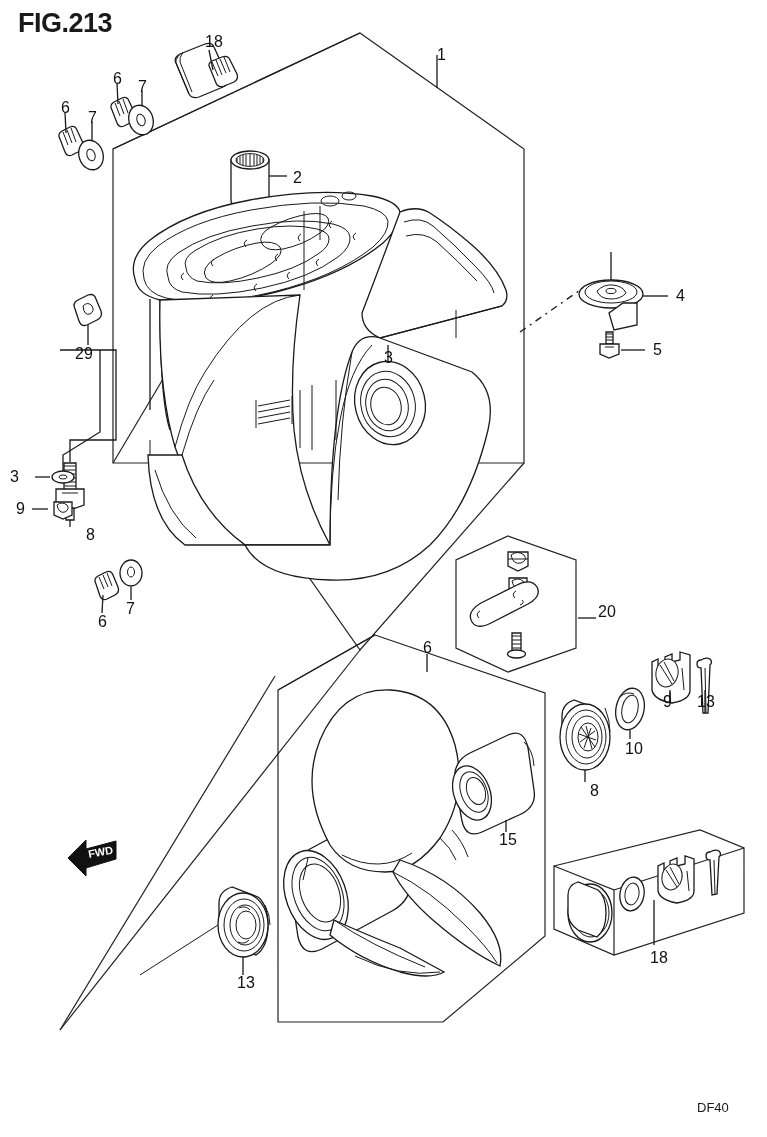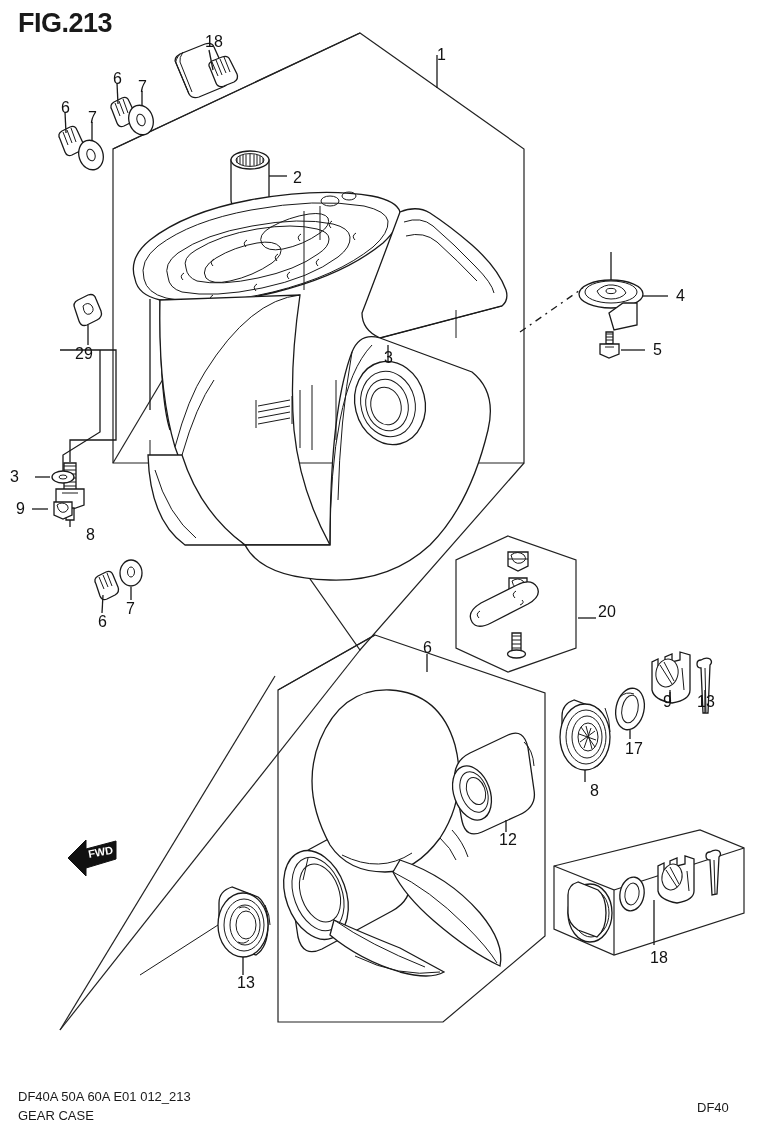--- a/index.html
+++ b/index.html
@@ -412,30 +412,26 @@
   <div class="callout" style="left:61px;top:100px">6</div>
   <div class="callout" style="left:88px;top:110px">7</div>
   <div class="callout" style="left:113px;top:71px">6</div>
   <div class="callout" style="left:138px;top:79px">7</div>
   <div class="callout" style="left:98px;top:614px">6</div>
   <div class="callout" style="left:126px;top:601px">7</div>
   <div class="callout" style="left:86px;top:527px">8</div>
   <div class="callout" style="left:16px;top:501px">9</div>
   <div class="callout" style="left:10px;top:469px">3</div>
   <div class="callout" style="left:423px;top:640px">6</div>
-  <div class="callout" style="left:499px;top:832px">12</div>
+  <div class="callout" style="left:499px;top:832px">15</div>
   <div class="callout" style="left:237px;top:975px">13</div>
   <div class="callout" style="left:590px;top:783px">8</div>
   <div class="callout" style="left:663px;top:694px">9</div>
   <div class="callout" style="left:697px;top:694px">13</div>
-  <div class="callout" style="left:625px;top:741px">17</div>
+  <div class="callout" style="left:625px;top:741px">10</div>
   <div class="callout" style="left:650px;top:950px">18</div>
   <div class="callout" style="left:205px;top:34px">18</div>
   <div class="callout" style="left:598px;top:604px">20</div>
   <div class="callout" style="left:75px;top:346px">29</div>
 
-  <div class="footer-left">
-    <div>DF40A 50A 60A E01 012_213</div>
-    <div>GEAR CASE</div>
-  </div>
   <div class="footer-right">DF40</div>
 
 </div>
 
 </body></html>

